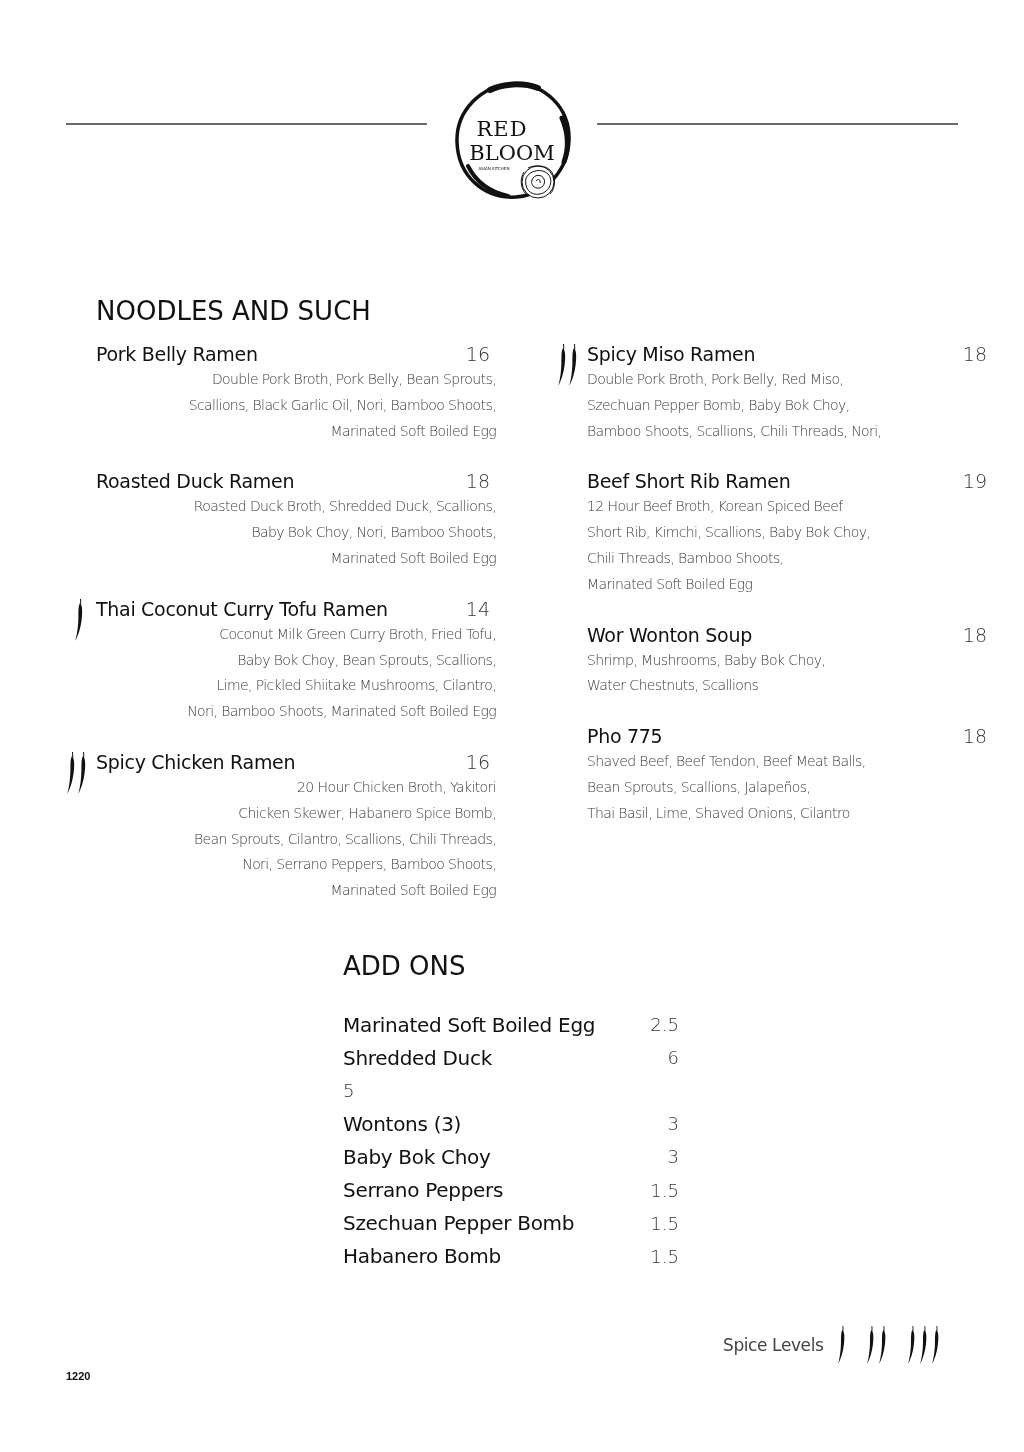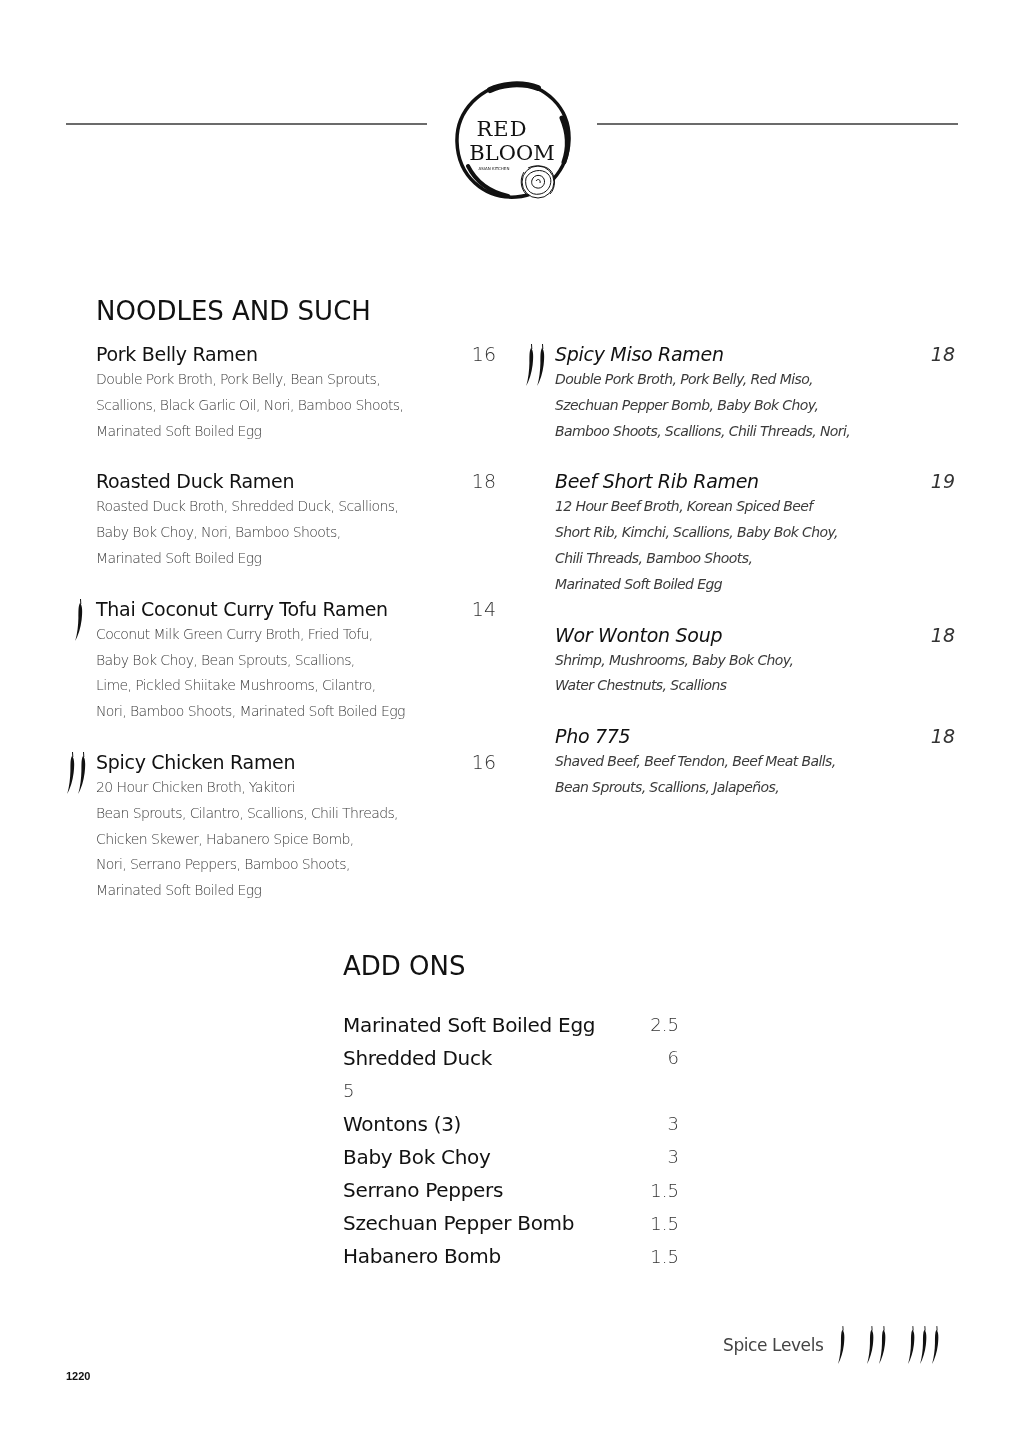--- a/index.html
+++ b/index.html
@@ -15,28 +15,28 @@
     .logo svg { width: 126px; height: 126px; display: block; }
 
     .section-title {
       position: absolute; font-size: 26px; font-weight: normal; letter-spacing: 0px;
       color: #111; margin: 0; line-height: 1;
     }
     .title-noodles { left: 96px; top: 298px; }
     .title-addons { left: 343px; top: 953px; }
 
     .col { position: absolute; width: 400px; }
-    .col-left { left: 96px; top: 341px; }
-    .col-right { left: 555px; top: 341px; font-style: italic; }
+    .col-left { left: 96px; top: 341px; text-align: right; }
+    .col-right { left: 587px; top: 341px; }
 
     .item { position: relative; margin-bottom: 24px; }
     .item-head { display: flex; justify-content: space-between; align-items: baseline; }
     .item-name { font-size: 19px; color: #111; line-height: 26px; letter-spacing: -0.3px; }
     .item-price { font-size: 19px; color: #333; line-height: 26px; font-weight: 300; }
-    .col-left .item-price { margin-right: 0; }
+    .col-left .item-price { margin-right: 6px; }
     .item-desc { font-size: 14px; color: #3b3b3b; line-height: 25.8px; letter-spacing: -0.6px; font-weight: 300; }
 
     .item-spice { position: absolute; top: 2px; display: flex; gap: 1px; }
     .item-spice.n1 { left: -22px; }
     .item-spice.n2 { left: -30px; }
 
     .pepper { display: inline-block; width: 10px; height: 44px; }
     .pepper svg { width: 10px; height: 44px; display: block; }
 
     .addons { position: absolute; left: 343px; top: 1008px; width: 336px; }
@@ -140,22 +140,22 @@
       <path d="M6 5 C8.5 7 8.6 14 7.6 22 C6.6 30 4.5 37 1.2 43 C3.4 35 4.2 28 4.4 20 C4.5 13 4.2 8 6 5 Z" fill="#111"></path>
     </svg>
   </span>
       </div>
       <div class="item-head">
         <span class="item-name">Spicy Chicken Ramen</span>
         <span class="item-price">16</span>
       </div>
       <div class="item-desc">
         <div>20 Hour Chicken Broth, Yakitori</div>
+        <div>Chicken Skewer, Habanero Spice Bomb,</div>
         <div>Bean Sprouts, Cilantro, Scallions, Chili Threads,</div>
-        <div>Chicken Skewer, Habanero Spice Bomb,</div>
         <div>Nori, Serrano Peppers, Bamboo Shoots,</div>
         <div>Marinated Soft Boiled Egg</div>
       </div>
     </div>
   </div>
 <div class="col col-right" id="col-right">
     <div class="item">
       <div class="item-spice n2">
         <span class="pepper">
     <svg viewBox="0 0 10 44" xmlns="http://www.w3.org/2000/svg">
@@ -203,20 +203,21 @@
       </div>
     </div>
     <div class="item">
       <div class="item-head">
         <span class="item-name">Pho 775</span>
         <span class="item-price">18</span>
       </div>
       <div class="item-desc">
         <div>Shaved Beef, Beef Tendon, Beef Meat Balls,</div>
         <div>Bean Sprouts, Scallions, Jalapeños,</div>
+        <div>Thai Basil, Lime, Shaved Onions, Cilantro</div>
       </div>
     </div>
   </div>
 
 <h2 class="section-title title-addons">ADD ONS</h2>
 <div class="addons" id="addons">
     <div class="addon-row">
       <span class="addon-name">Marinated Soft Boiled Egg</span>
       <span class="addon-price">2.5</span>
     </div>

